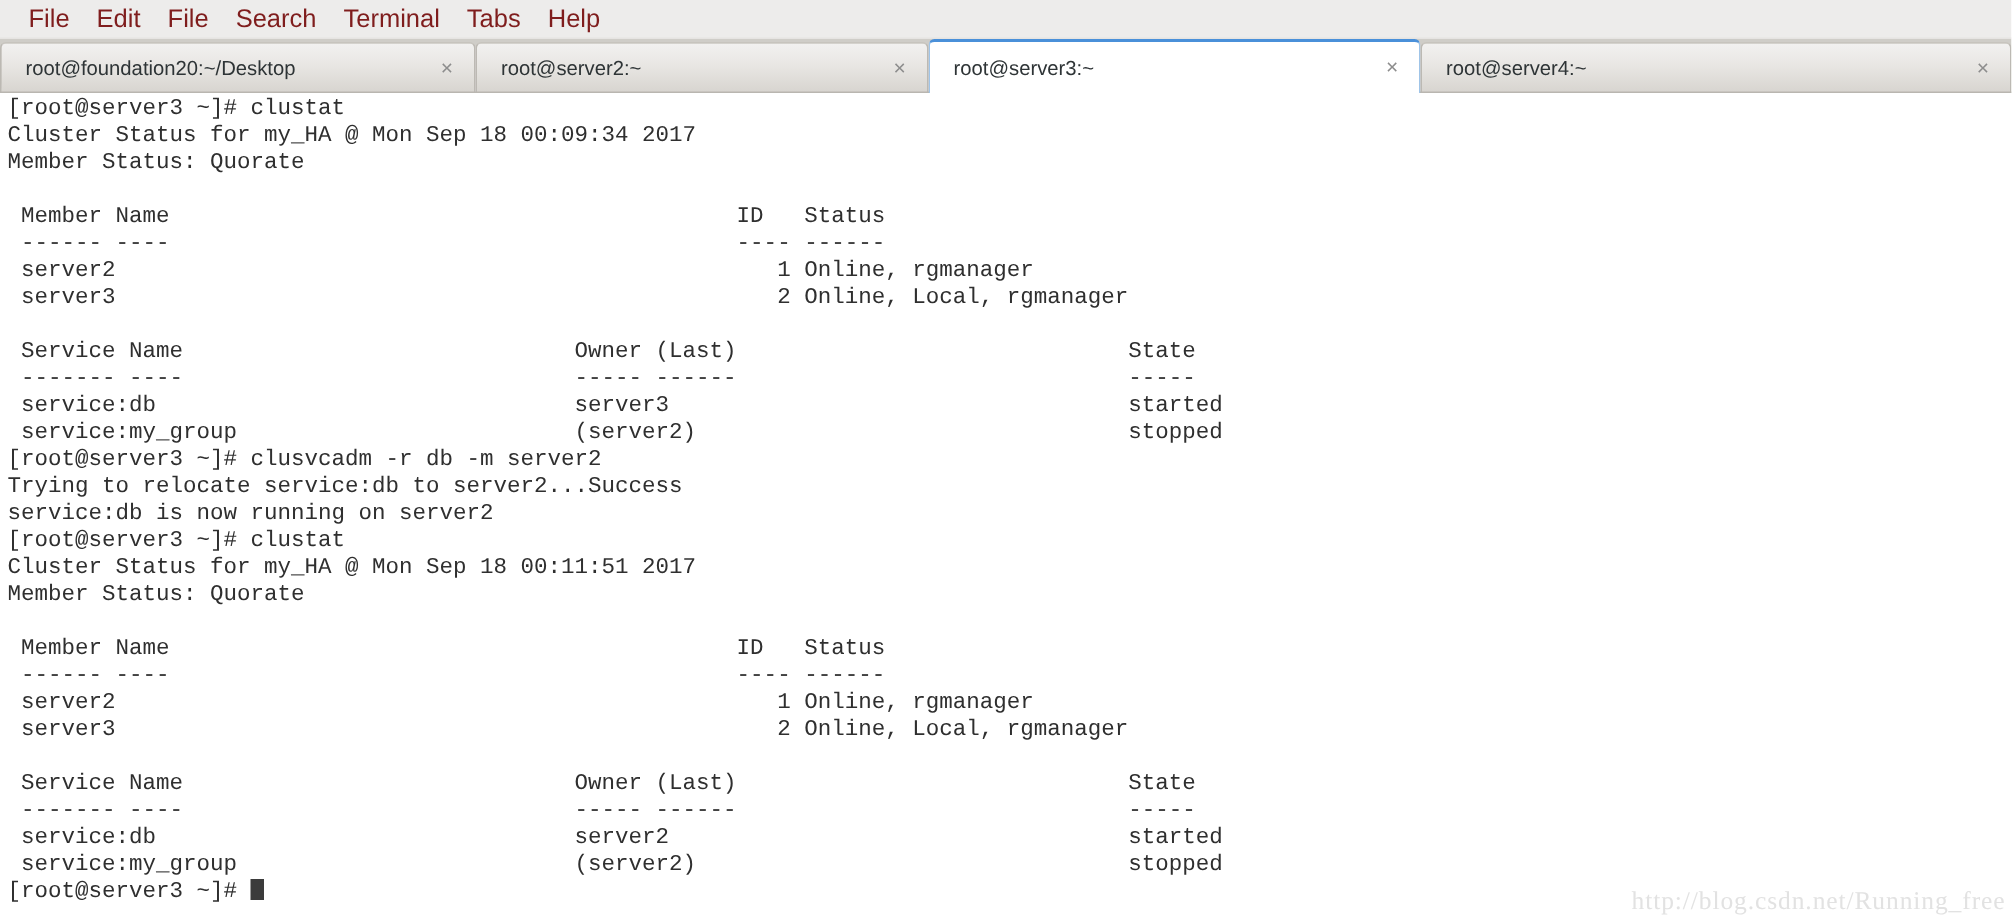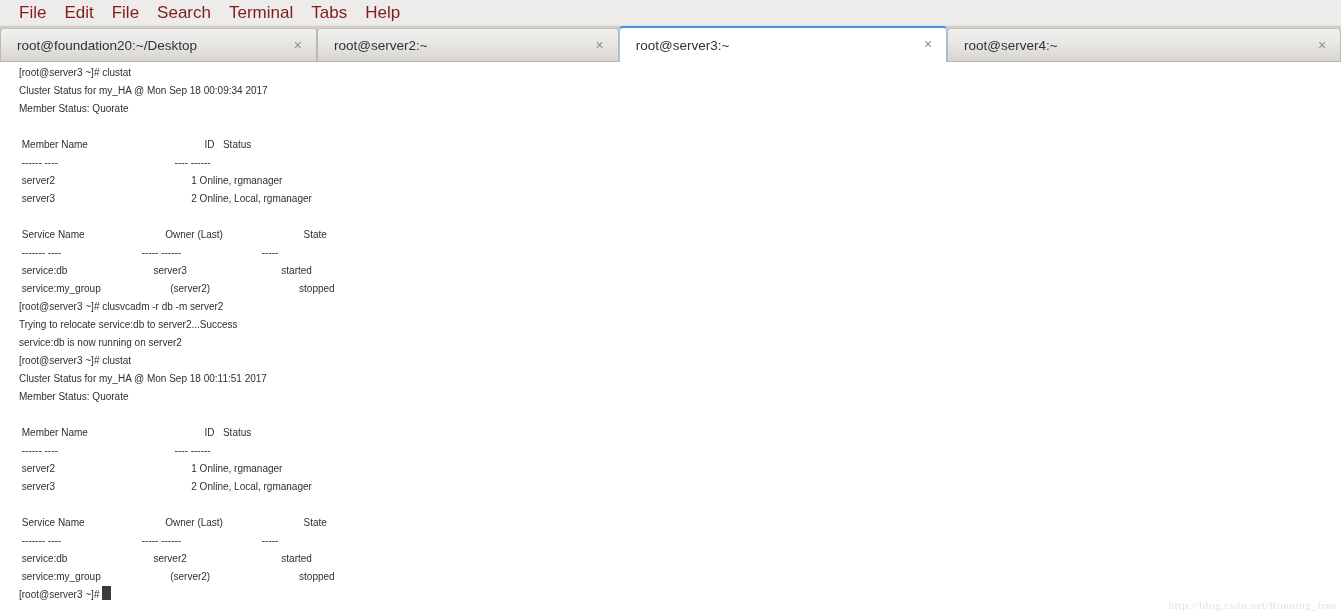--- a/index.html
+++ b/index.html
@@ -112,46 +112,46 @@
   .terminal {
     position: relative;
     background: #ffffff;
     height: 551px;
     overflow: hidden;
     padding: 2px 0 0 0;
     box-sizing: border-box;
   }
   .term-screen {
     position: relative;
-    font-family: Liberation Sans, sans-serif;
-    font-size: 10px;
+    font-family: Liberation Mono, monospace;
+    font-size: 15px;
     line-height: 18px;
     color: #2f2f2f;
     white-space: pre;
-    padding-left: 19px;
+    padding-left: 5px;
     letter-spacing: 0px;
   }
   .term-line {
     height: 18px;
     white-space: pre;
   }
   .cursor-block {
     display: inline-block;
     width: 8.6px;
     height: 14px;
     background: #3b3b3b;
     vertical-align: -2px;
   }
 
   .watermark {
     position: absolute;
     right: 4px;
     bottom: 2px;
     font-family: "Liberation Serif", "DejaVu Serif", serif;
-    font-size: 11px;
+    font-size: 17px;
     color: #e2e2e2;
     letter-spacing: 0.6px;
     white-space: nowrap;
     pointer-events: none;
   }
 </style>
 </head>
 <body>
 
 <div class="menubar">

